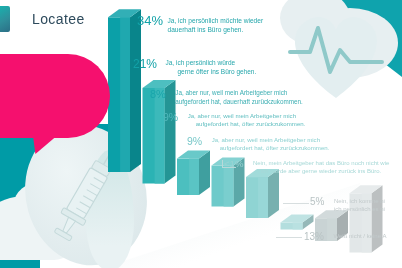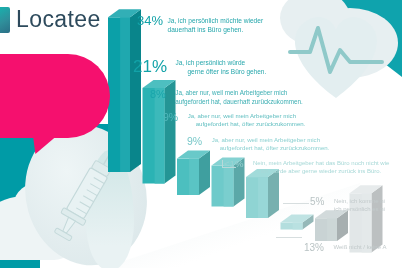--- a/index.html
+++ b/index.html
@@ -78,21 +78,21 @@
     position:absolute;left:86px;top:150px;width:48px;height:120px;
     background:linear-gradient(180deg,#cfe6e6 0%, #e9f2f3 80%);
     border-radius:50% 50% 46% 46%/60% 60% 40% 40%;
     z-index:4;
   }
 
   
   .logo{position:absolute;left:-4px;top:6px;display:flex;align-items:center;gap:6px;z-index:20;}
   .logo-mark{width:14px;height:26px;border-radius:2px;
     background:linear-gradient(150deg,#16b5b0 0%, #2f8f9b 55%, #2b6f86 100%);}
-  .logo-text{font-size:23px;letter-spacing:.4px;color:#2d4a5c;font-weight:400;}
+  .logo-text{font-size:14px;letter-spacing:.4px;color:#2d4a5c;font-weight:400;margin-left:16px;}
 
   
   .bubble{
     position:absolute;left:-108px;top:54px;width:218px;height:84px;
     background:#f5106e;border-radius:44px;z-index:15;
     box-shadow:0 0 0 0 rgba(0,0,0,0);
   }
   .bubble-tail{
     position:absolute;left:32px;top:128px;width:34px;height:26px;background:#f5106e;
     clip-path:polygon(0 0,100% 0,10% 100%);z-index:14;
@@ -108,38 +108,38 @@
   .bars{position:absolute;left:0;top:0;width:402px;height:268px;z-index:8;}
 
   
   .label{position:absolute;z-index:18;}
   .pct{font-weight:normal;display:inline-block;vertical-align:top;}
   .desc{display:inline-block;vertical-align:top;}
   .l-34{left:137px;top:13px;}
   .l-34 .pct{font-size:13px;color:#12a2a8;}
   .l-34 .desc{font-size:6.6px;line-height:9px;color:#24a6ab;margin-top:3px;}
   .l-21{left:133px;top:57px;}
-  .l-21 .pct{font-size:17px;color:#12a2a8;}
+  .l-21 .pct{font-size:12px;color:#12a2a8;}
   .l-21 .desc{font-size:6.5px;line-height:9px;color:#24a6ab;margin-left:4px;margin-top:1px;}
   .l-8{left:150px;top:88px;}
   .l-8 .pct{font-size:11px;color:#1aa5ab;}
   .l-8 .desc{font-size:6.3px;line-height:8.6px;color:#3aaeb2;margin-left:5px;margin-top:1px;}
   .l-9a{left:163px;top:111px;}
   .l-9a .pct{font-size:10.5px;color:#4fb8bb;}
   .l-9a .desc{font-size:6.1px;line-height:8.4px;color:#62bfc1;margin-left:5px;margin-top:1px;}
   .l-9b{left:187px;top:135px;}
   .l-9b .pct{font-size:10.5px;color:#79c8c9;}
   .l-9b .desc{font-size:6.1px;line-height:8.4px;color:#8ad0d0;margin-left:5px;margin-top:1px;}
   .l-1{left:224px;top:158px;}
   .l-1 .pct{font-size:9.6px;color:#9bd3d3;}
   .l-1 .desc{font-size:6px;line-height:8.2px;color:#a7d8d7;margin-left:5px;margin-top:1px;}
   .l-5{left:310px;top:196px;}
   .l-5 .pct{font-size:10px;color:#b9c3c4;}
   .l-5 .desc{font-size:6px;line-height:8.2px;color:#c2cacb;margin-left:5px;margin-top:1px;}
-  .l-13{left:304px;top:242px;}
+  .l-13{left:304px;top:231px;}
   .l-13 .pct{font-size:10px;color:#b9c3c4;}
   .l-13 .desc{font-size:6px;line-height:8.2px;color:#c2cacb;margin-left:5px;margin-top:1px;}
 
   .leader{position:absolute;background:#d7dedf;height:1px;z-index:17;}
   .lead-5{left:283px;top:203px;width:26px;}
   .lead-13{left:276px;top:237px;width:26px;}
   .lead-1v{left:222px;top:160px;width:1px;height:8px;background:#b9d9d9;}
   .lead-1h{left:222px;top:167px;width:14px;background:#b9d9d9;}
 </style>
 </head>

